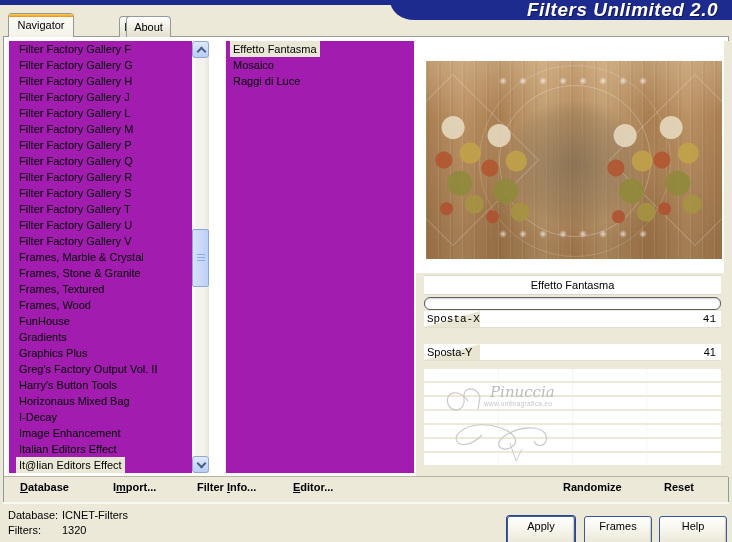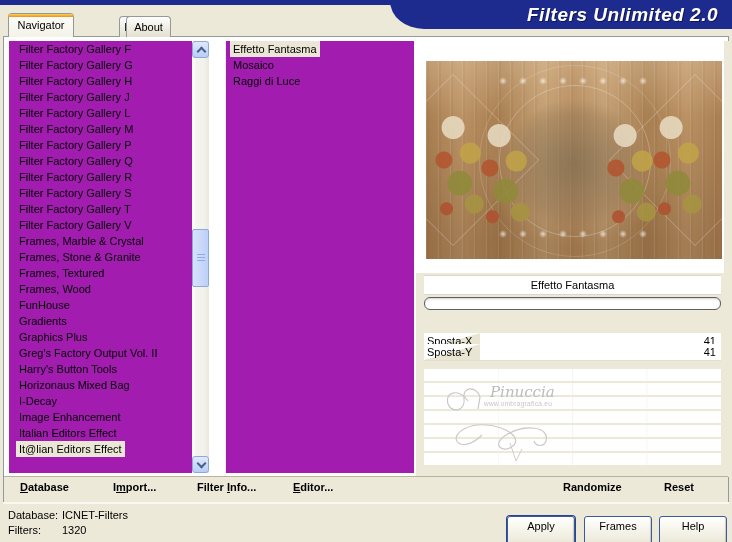--- a/index.html
+++ b/index.html
@@ -4,21 +4,21 @@
 <style>
   html,body{margin:0;padding:0;}
   body{width:732px;height:542px;overflow:hidden;}
   .window{
     position:relative;width:732px;height:542px;background:#ece9d8;
     font-family:"Liberation Sans","DejaVu Sans",sans-serif;font-size:11px;color:#000;
   }
   
   .top-strip{position:absolute;top:0;left:0;width:732px;height:5px;background:#1e2b8e;}
   .banner{
-    position:absolute;top:0;right:0;width:342px;height:29px;background:#1e2b8e;
+    position:absolute;top:0;right:0;width:342px;height:20px;background:#1e2b8e;
     border-bottom-left-radius:34px 28px;
     display:flex;align-items:center;justify-content:flex-end;padding-right:14px;box-sizing:border-box;
   }
   .banner-title{
     color:#fff;font-weight:bold;font-style:italic;font-size:19px;letter-spacing:.5px;
     text-shadow:1px 1px 0 rgba(0,0,0,.45);white-space:nowrap;
   }
   
   .tab{
     position:absolute;box-sizing:border-box;border:1px solid #919b9c;border-bottom:none;
@@ -112,21 +112,21 @@
     text-align:center;line-height:18px;
   }
   .progress-bar{
     position:absolute;left:8px;top:256px;width:295px;height:11px;background:#fff;
     border:1px solid #5f5f5f;border-radius:6px;box-shadow:inset 0 1px 2px rgba(0,0,0,.18);
   }
   .slider-row{
     position:absolute;left:8px;width:297px;height:16px;background:#fff;line-height:16px;
     border-bottom:1px solid #e3dfcf;
   }
-  .slider-x{top:292px;} .slider-y{top:303px;}
+  .slider-x{top:270px;font-family:Liberation Mono, monospace;} .slider-y{top:303px;}
   .slider-wedge{
     position:absolute;left:0;bottom:0;height:100%;background:#e9e5d3;
     clip-path:polygon(0 100%, 100% 0, 100% 100%);
   }
   .slider-label{position:absolute;left:3px;} .slider-value{position:absolute;right:5px;}
   .empty-row{
     position:absolute;left:8px;width:297px;height:12px;background:#fff;
     background-image:linear-gradient(90deg, transparent 24.8%, rgba(0,0,0,.04) 25%, transparent 25.4%,
       transparent 49.8%, rgba(0,0,0,.04) 50%, transparent 50.4%,
       transparent 74.8%, rgba(0,0,0,.04) 75%, transparent 75.4%);
@@ -222,20 +222,23 @@
         </div>
 
         <div class="list-row">
           <span class="row-label">Filter Factory Gallery S</span>
         </div>
 
         <div class="list-row">
           <span class="row-label">Filter Factory Gallery T</span>
         </div>
 
+        <div class="list-row">
+          <span class="row-label">Filter Factory Gallery U</span>
+        </div>
 
         <div class="list-row">
           <span class="row-label">Filter Factory Gallery V</span>
         </div>
 
         <div class="list-row">
           <span class="row-label">Frames, Marble &amp; Crystal</span>
         </div>
 
         <div class="list-row">

